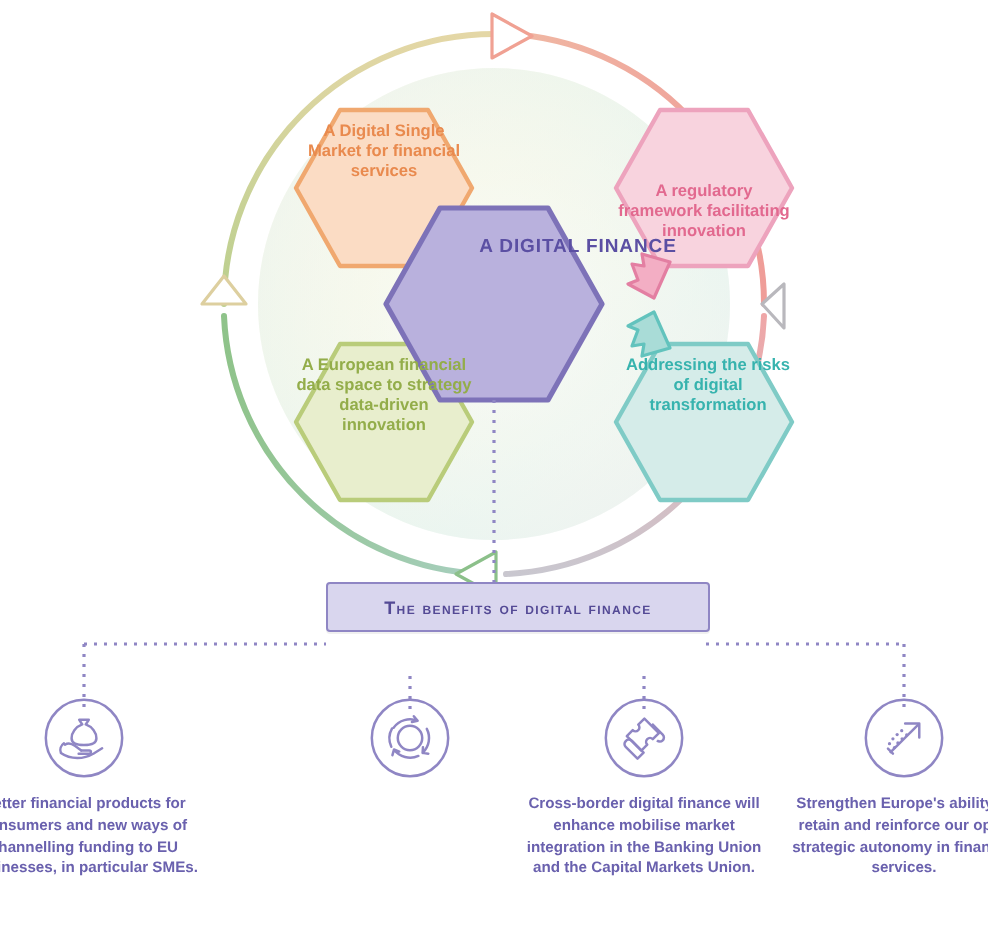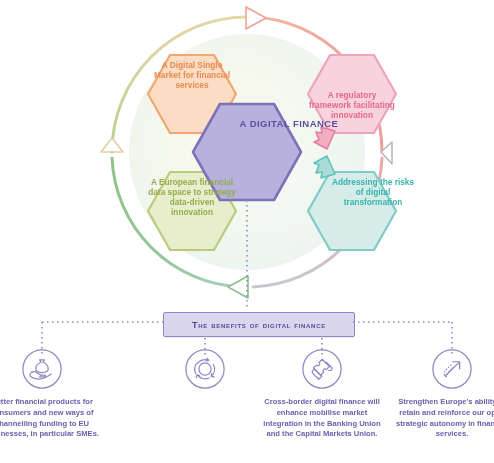--- a/index.html
+++ b/index.html
@@ -31,21 +31,21 @@
     color:#5b4fa3;text-transform:uppercase;
   }
   .sat-label{font-size:8.3px;font-weight:600;}
   .lbl-dsm{color:#e98a4e;}
   .lbl-reg{color:#e2698f;margin-top:30px;}
   .lbl-data{color:#93ad4a;}
   .lbl-risk{color:#37b3ae;}
 
   
   #banner{
-    position:absolute;left:163px;top:312px;width:190px;height:23px;
+    position:absolute;left:163px;top:291px;width:190px;height:23px;
     background:#d9d6ee;border:1px solid #8f86c4;border-radius:2px;
     box-shadow:0 1px 0 rgba(0,0,0,.06);
     display:flex;align-items:center;justify-content:center;
   }
   #banner .btxt{
     font-size:9px;color:#544a95;font-weight:700;
     font-variant:small-caps;letter-spacing:.7px;
     white-space:nowrap;
   }
 
@@ -141,21 +141,21 @@
 
     <div class="hexlabel" style="left:148px;top:60px;width:88px;height:68px;">
       <span class="sat-label lbl-dsm">A Digital Single Market for financial services</span>
     </div>
     <div class="hexlabel" style="left:306px;top:60px;width:92px;height:68px;">
       <span class="sat-label lbl-reg">A regulatory framework facilitating innovation</span>
     </div>
     <div class="hexlabel" style="left:148px;top:177px;width:88px;height:68px;">
       <span class="sat-label lbl-data">A European financial data space to strategy data-driven innovation</span>
     </div>
-    <div class="hexlabel" style="left:310px;top:177px;width:88px;height:68px;margin-left:19px;">
+    <div class="hexlabel" style="left:310px;top:177px;width:88px;height:68px;">
       <span class="sat-label lbl-risk">Addressing the risks of digital transformation</span>
     </div>
     <div class="hexlabel" style="left:194px;top:118px;width:106px;height:68px;flex-direction:row;margin-left:42px;">
       <span class="center-label">A DIGITAL FINANCE</span>
     </div>
   </div>
 
   <div id="banner">
     <span class="btxt">The benefits of digital finance</span>
   </div>

